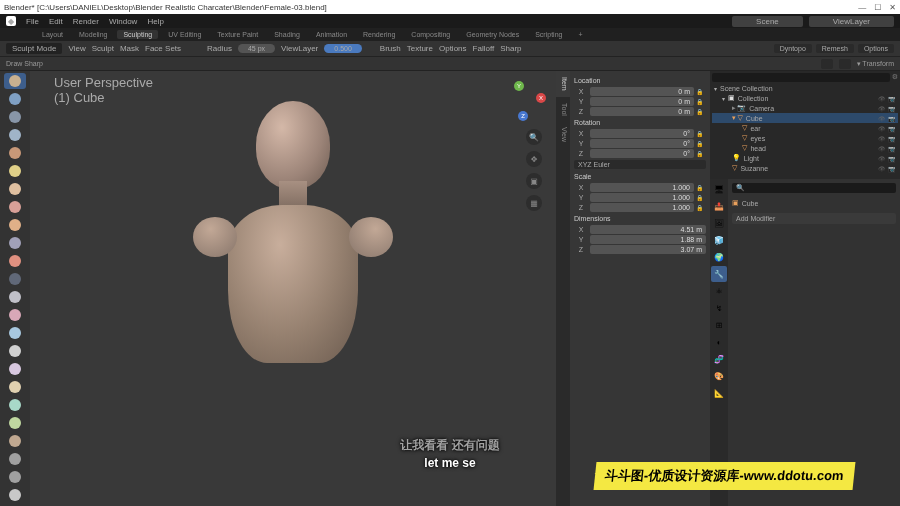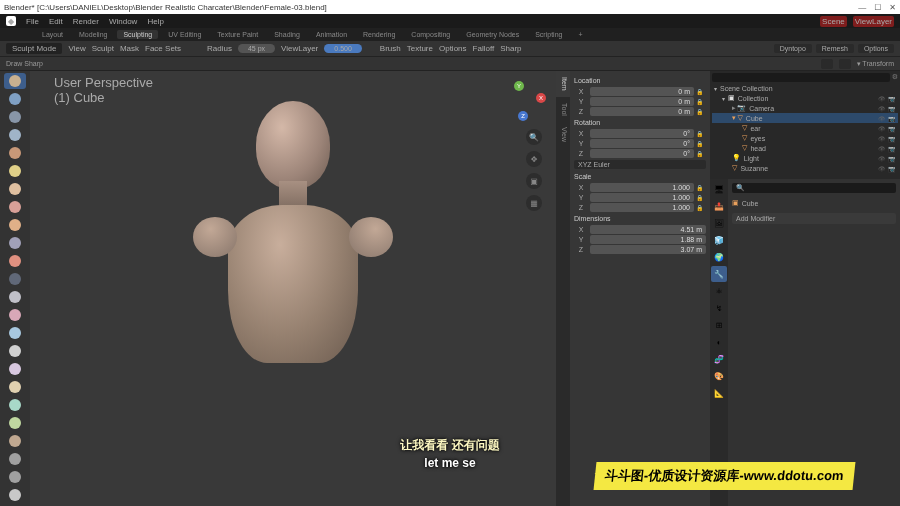--- a/index.html
+++ b/index.html
@@ -2,21 +2,21 @@
 <html><head>
 <meta charset="utf-8">
 <style>
 *{margin:0;padding:0;box-sizing:border-box;font-family:-apple-system,BlinkMacSystemFont,"Segoe UI",sans-serif;user-select:none}
 body{width:900px;height:506px;background:#393939;overflow:hidden;position:relative}
 .titlebar{height:14px;background:#fff;display:flex;align-items:center;padding:0 4px;font-size:8px;color:#333}
 .titlebar-ctrl{margin-left:auto;display:flex;gap:8px;font-size:8px;color:#555}
 .menubar{height:14px;background:#1a1a1a;display:flex;align-items:center;padding:0 6px;gap:10px;font-size:8px;color:#aaa}
 .menubar .logo{width:10px;height:10px;background:#fff;border-radius:2px;display:flex;align-items:center;justify-content:center}
 .menubar .right{margin-left:auto;display:flex;gap:6px;align-items:center}
-.menubar .btn{background:#7f1d1d;padding:1px 2px;border-radius:2px}
+.menubar .btn{background:#404040;padding:1px 24px;border-radius:2px}
 .workspace-tabs{height:13px;background:#202020;display:flex;align-items:center;padding-left:36px;gap:4px;font-size:7px;color:#888}
 .workspace-tabs .tab{padding:1px 6px;border-radius:2px}
 .workspace-tabs .tab.active{background:#333;color:#ccc}
 .toolbar{height:16px;background:#333;display:flex;align-items:center;padding:0 6px;gap:6px;font-size:8px;color:#aaa;border-bottom:1px solid #222}
 .toolbar .sel{background:#222;padding:1px 6px;border-radius:2px}
 .toolbar .slider{background:#545454;padding:1px 10px;border-radius:6px;font-size:7px}
 .toolbar .slider.blue{background:#4a7abf}
 .toolbar .right{margin-left:auto;display:flex;gap:4px}
 .toolbar .drop{background:#2a2a2a;padding:1px 6px;border-radius:2px;font-size:7px}
 .header2{height:14px;background:#333;display:flex;align-items:center;padding:0 6px;gap:8px;font-size:7px;color:#999;border-bottom:1px solid #222}
@@ -59,21 +59,21 @@
 .outliner .vis{margin-left:auto;display:flex;gap:3px;font-size:6px;color:#666}
 .props{flex:1;background:#323232;display:flex}
 .props-tabs{width:18px;background:#2a2a2a;display:flex;flex-direction:column;gap:1px;padding:2px 0}
 .props-tabs div{width:16px;height:16px;border-radius:2px;margin:0 auto;display:flex;align-items:center;justify-content:center;font-size:8px}
 .props-tabs div.active{background:#3d5e8c}
 .props-body{flex:1;padding:4px;font-size:7px;color:#aaa}
 .props-body .search{background:#1a1a1a;border-radius:2px;padding:1px 4px;margin-bottom:4px}
 .props-body .crumb{display:flex;align-items:center;gap:3px;padding:2px 0}
 .props-body .addmod{background:#3a3a3a;border-radius:2px;padding:2px 4px;margin-top:4px}
 .subs{position:absolute;bottom:36px;left:50%;transform:translateX(-50%);text-align:center;font-size:12px;font-weight:600}
-.subs .cn{color:#fef9c3;text-shadow:0 0 4px #000,0 0 2px #000}
+.subs .cn{color:#a3a3a3;text-shadow:0 0 4px #000,0 0 2px #000}
 .subs .en{color:#fff;text-shadow:0 0 4px #000,0 0 2px #000;margin-top:2px}
 .watermark{position:absolute;bottom:16px;right:46px;background:#f4e842;color:#000;font-size:13px;font-weight:700;padding:5px 10px;transform:skewX(-6deg)}
 .star{position:absolute;bottom:16px;right:280px;width:26px;height:26px;background:#f4e842;clip-path:polygon(50% 0%,61% 35%,98% 35%,68% 57%,79% 91%,50% 70%,21% 91%,32% 57%,2% 35%,39% 35%)}
 .star .face{position:absolute;top:8px;left:8px;width:10px;height:6px;font-size:5px}
 </style>
 </head>
 <body>
 
 <div class="titlebar">
   <span>Blender* [C:\Users\DANIEL\Desktop\Blender Realistic Charcater\Blender\Female-03.blend]</span>

